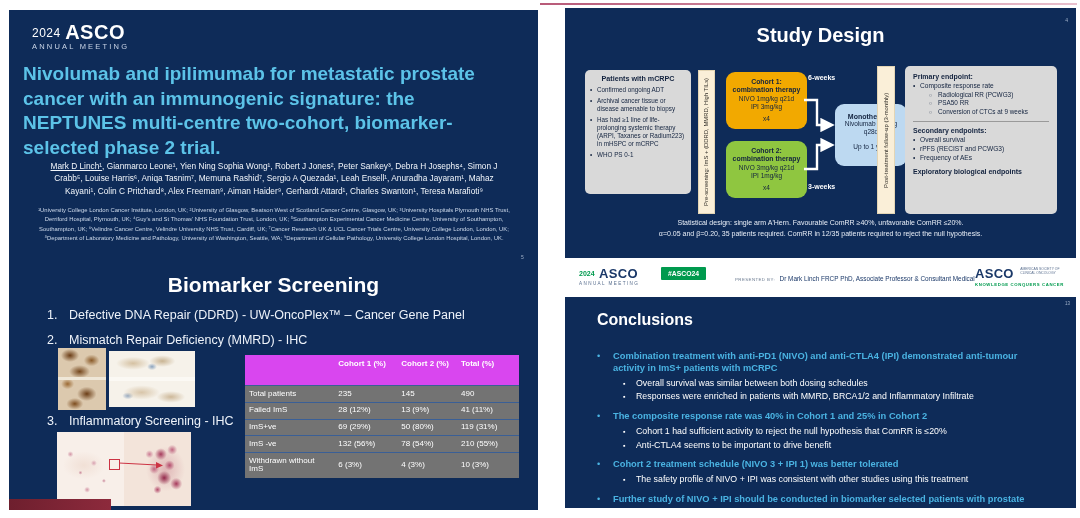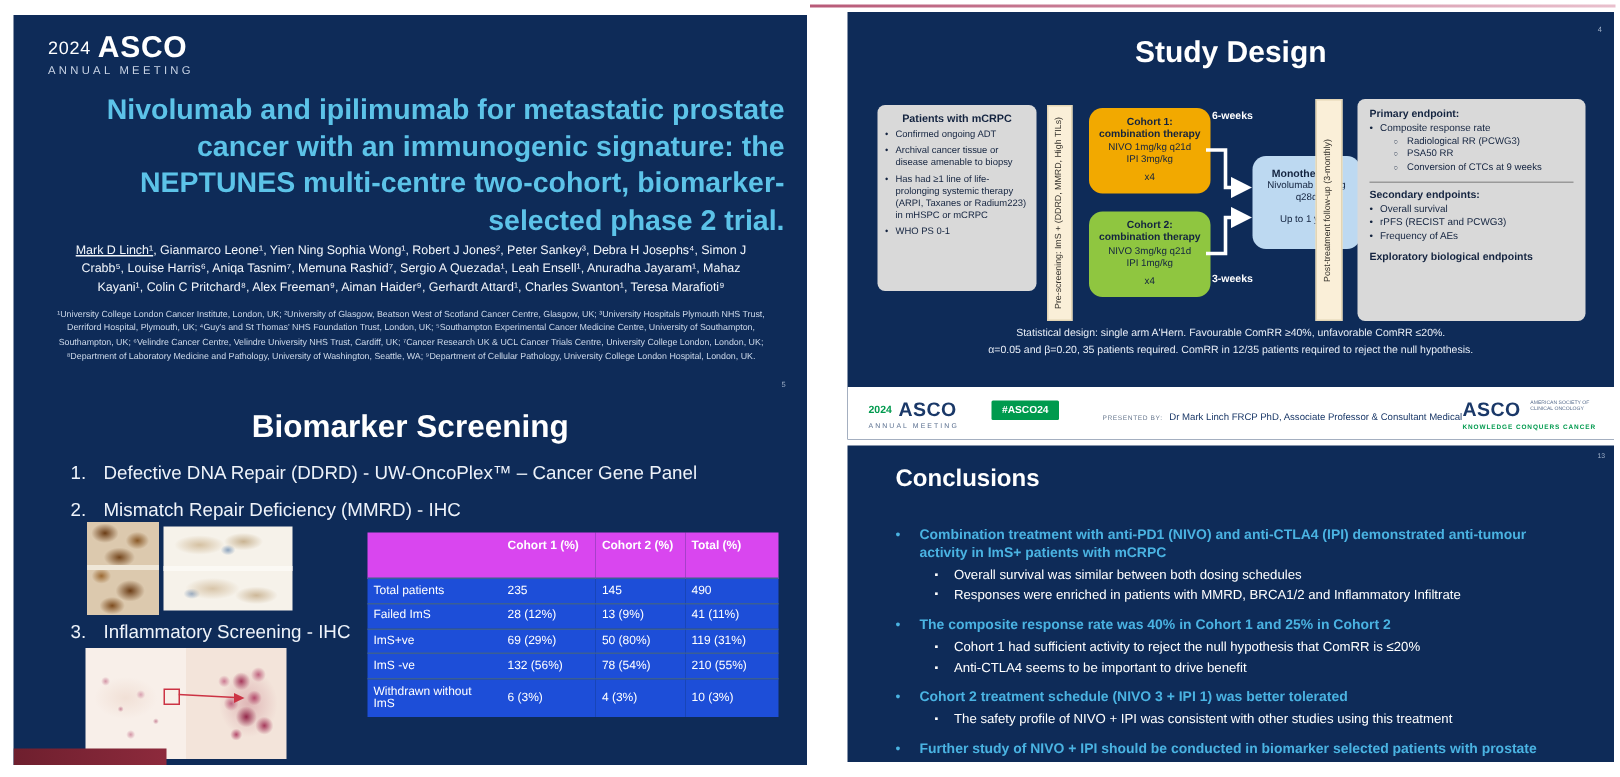--- a/index.html
+++ b/index.html
@@ -7,21 +7,21 @@
        font-family:"Liberation Sans", sans-serif;-webkit-font-smoothing:antialiased;}
   .abs{position:absolute;}
   .slide{position:absolute;background:#0e2b58;color:#fff;overflow:hidden;}
 
   
   #slide-left{left:9px;top:10px;width:529px;height:500px;}
   .asco-logo-white{left:23px;top:12px;color:#fff;line-height:1;}
   .asco-logo-white .yr{font-size:12px;letter-spacing:.5px;vertical-align:2px;}
   .asco-logo-white .nm{font-size:20px;font-weight:bold;letter-spacing:.5px;}
   .asco-logo-white .sub{font-size:7.5px;letter-spacing:2.2px;color:#c9d4e6;margin-top:1px;}
-  .main-title{left:14px;top:52px;width:500px;text-align:right;color:#5cc3e8;
+  .main-title{left:14px;top:52px;width:500px;text-align:left;color:#5cc3e8;
               font-size:19px;font-weight:bold;line-height:1.3;}
   .authors{left:30px;top:150px;width:470px;text-align:center;font-size:8.3px;line-height:1.5;color:#f2f6fb;}
   .authors .lead{text-decoration:underline;}
   .affils{left:25px;top:196px;width:480px;text-align:center;font-size:5.9px;line-height:1.6;color:#cdd9ea;}
   .pageno{font-size:5px;color:#9fb0c8;}
   #page5{left:512px;top:244px;}
 
   
   #biomarker{left:0;top:257px;width:529px;height:243px;}
   .bm-title{left:0;top:6px;width:100%;text-align:center;font-size:21px;font-weight:bold;color:#fff;}
@@ -66,21 +66,21 @@
     radial-gradient(ellipse 26px 30px at 62% 50%, #dfb6b6, rgba(223,182,182,0) 75%);}
   .roi-box{left:52px;top:27px;width:9px;height:9px;border:1px solid #cc3344;}
   .roi-arrow{left:62px;top:24px;}
   .maroon-bar{left:0;top:232px;width:102px;height:11px;
               background:linear-gradient(to right,#6e1f2e,#8d2a3c);}
 
   
   #bm-table{left:236px;top:88px;width:274px;border-collapse:collapse;font-size:8px;color:#fff;}
   #bm-table th{background:#d946ef;color:#fff;font-weight:bold;text-align:left;
                padding:4px 4px;font-size:8px;line-height:1.25;vertical-align:top;height:22px;}
-  #bm-table td{background:#1d4ed8;border-top:1px solid #3a5f96;padding:3.5px 4px;line-height:1.1;}
+  #bm-table td{background:#737373;border-top:1px solid #3a5f96;padding:3.5px 4px;line-height:1.1;}
   #bm-table .c0{width:92px;} #bm-table .c1{width:62px;} #bm-table .c2{width:58px;} #bm-table .c3{width:62px;}
 
   
   .pink-line{left:540px;top:3px;width:537px;height:2px;
              background:linear-gradient(to right,#b85a78,#e9c0cd);}
   #slide-design{left:565px;top:8px;width:511px;height:285px;}
   #page4{right:8px;top:9px;}
   .sd-title{left:0;top:16px;width:100%;text-align:center;font-size:20px;font-weight:bold;color:#fff;}
   .panel{background:#d9d9d9;color:#13233f;border-radius:5px;}
   #patients{left:20px;top:62px;width:106px;height:124px;padding:4px 5px;box-sizing:border-box;}

